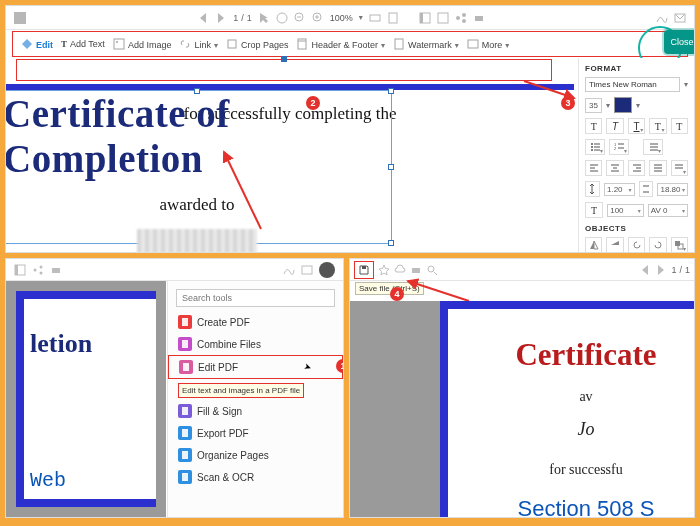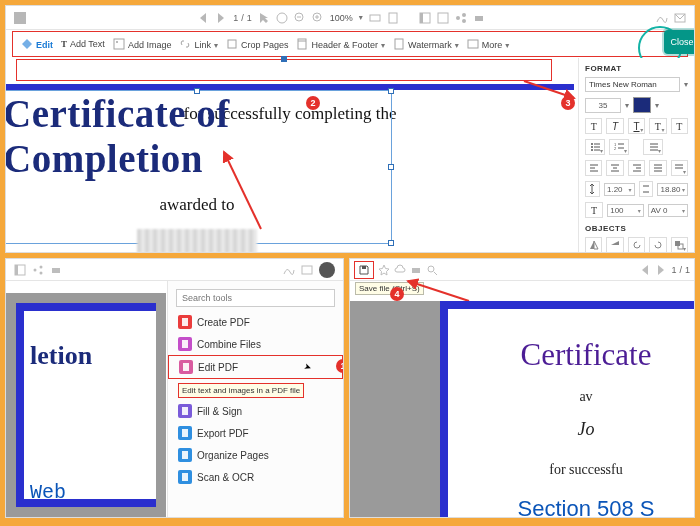--- a/index.html
+++ b/index.html
@@ -38,53 +38,53 @@
   .succ{font-family:"Times New Roman",serif;text-align:center;font-size:17px;margin-top:8px;color:#111}
   .callout2{position:absolute;left:300px;top:6px;width:14px;height:14px;border-radius:50%;background:#e4312b;color:#fff;font-size:9px;text-align:center;line-height:14px;font-weight:bold}
   
   .arrow{position:absolute;color:#e4312b;pointer-events:none}
   .arrow svg{overflow:visible}
   
   .fmt{position:absolute;right:0;top:52px;width:116px;bottom:0;background:#fff;border-left:1px solid #e5e5e5;padding:6px 6px;font-size:8px;color:#555}
   .fmt .ttl{text-transform:uppercase;font-weight:bold;letter-spacing:.5px;margin-bottom:4px;color:#333}
   .fmt .row{display:flex;gap:4px;align-items:center;margin-bottom:5px}
   .fontsel{flex:1;border:1px solid #ccc;padding:2px 3px;font-size:8px;color:#333}
-  .sizesel{width:36px;border:1px solid #ccc;padding:2px 3px;font-size:8px;text-align:center}
+  .sizesel{width:17px;border:1px solid #ccc;padding:2px 3px;font-size:8px;text-align:center}
   .sw{width:18px;height:16px;background:#1b2b7a;border:1px solid #999}
   .tb{width:20px;height:16px;border:1px solid #ddd;display:flex;align-items:center;justify-content:center;font-family:"Times New Roman",serif;font-size:10px;color:#333;position:relative}
   .tb.chev::after{content:"▾";font-size:6px;color:#888;position:absolute;right:1px;bottom:0}
   .tb .ul{text-decoration:underline}
   .num{width:40px;border:1px solid #ccc;padding:1px 2px;font-size:8px;display:flex;justify-content:space-between;align-items:center}
   .num span:last-child{font-size:6px;color:#888}
   .callout3{position:absolute;left:-18px;top:38px;width:14px;height:14px;border-radius:50%;background:#e4312b;color:#fff;font-size:9px;text-align:center;line-height:14px;font-weight:bold}
   
   .p2 .tbar2{height:22px;border-bottom:1px solid #e5e5e5;display:flex;align-items:center;gap:6px;padding:0 8px}
   .av{width:16px;height:16px;border-radius:50%;background:#555}
   .gic{width:12px;height:12px;opacity:.55}
-  .p2doc{position:absolute;left:0;top:34px;width:160px;bottom:0;background:#9a9a9a;padding:10px}
+  .p2doc{position:absolute;left:0;top:22px;width:160px;bottom:0;background:#9a9a9a;padding:10px}
   .p2page{background:#fff;border:8px solid #2a2fce;border-right:none;width:100%;height:100%;padding:30px 6px 0 6px}
   .p2ti{font-family:"Times New Roman",serif;color:#1b2b7a;font-weight:bold;font-size:26px}
   .p2web{font-family:Liberation Mono, monospace;color:#0b55b8;font-size:20px;margin-top:110px}
   .tools{position:absolute;right:0;top:22px;width:176px;bottom:0;background:#fcfcfc;border-left:1px solid #e5e5e5}
   .srch{margin:6px 8px 4px 8px}
   .srch input{width:100%;border:1px solid #ccc;padding:3px 5px;font-size:9px;color:#888}
   .titem{display:flex;align-items:center;gap:5px;padding:4px 10px;font-size:10px;color:#333;cursor:pointer}
   .ticon{width:14px;height:14px;border-radius:2px;flex:0 0 14px;display:flex;align-items:center;justify-content:center;font-size:9px;color:#fff}
   .editpdfbox{border:1.5px solid #e4312b;position:relative}
   .callout1{position:absolute;right:-8px;top:3px;width:14px;height:14px;border-radius:50%;background:#e4312b;color:#fff;font-size:9px;text-align:center;line-height:14px;font-weight:bold}
   .tooltip{margin:2px 10px 2px 10px;border:1.5px solid #e4312b;background:#fffde6;font-size:8px;padding:2px 3px;color:#333;display:inline-block}
   
   .p3 .tbar3{height:22px;border-bottom:1px solid #e5e5e5;display:flex;align-items:center;padding:0 4px;gap:4px}
   .p3 .tbar3 .rgt{margin-left:auto;display:flex;align-items:center;gap:4px}
   .savebox{border:1.5px solid #e4312b;width:20px;height:18px;display:flex;align-items:center;justify-content:center;position:relative}
   .savett{position:absolute;left:0;top:20px;background:#fffde6;border:1px solid #bba;font-size:8px;padding:1px 3px;white-space:nowrap;color:#333}
   .callout4{position:absolute;left:40px;top:28px;width:14px;height:14px;border-radius:50%;background:#e4312b;color:#fff;font-size:9px;text-align:center;line-height:14px;font-weight:bold}
   .p3doc{position:absolute;left:0;top:42px;right:0;bottom:0;background:#9a9a9a;padding:0 0 0 90px}
   .p3page{background:#fff;border:8px solid #2a2fce;border-right:none;border-bottom:none;height:100%;padding:28px 0 0 30px;text-align:center}
-  .p3 .cert2{font-family:"Times New Roman",serif;color:#4c1d95;font-weight:normal;font-size:31px}
+  .p3 .cert2{font-family:"Times New Roman",serif;color:#b91c1c;font-weight:bold;font-size:31px}
   .p3 .aw2{font-family:"Times New Roman",serif;font-size:14px;margin-top:16px;color:#222}
   .p3 .name2{font-family:"Times New Roman",serif;font-style:italic;font-size:18px;margin-top:14px;color:#222}
   .p3 .succ2{font-family:"Times New Roman",serif;font-size:14px;margin-top:22px;color:#222}
   .p3 .sec{font-family:Arial;color:#0b55b8;font-size:22px;margin-top:18px}
 </style>
 </head>
 <body>
 
 <div class="panel p1">
 

